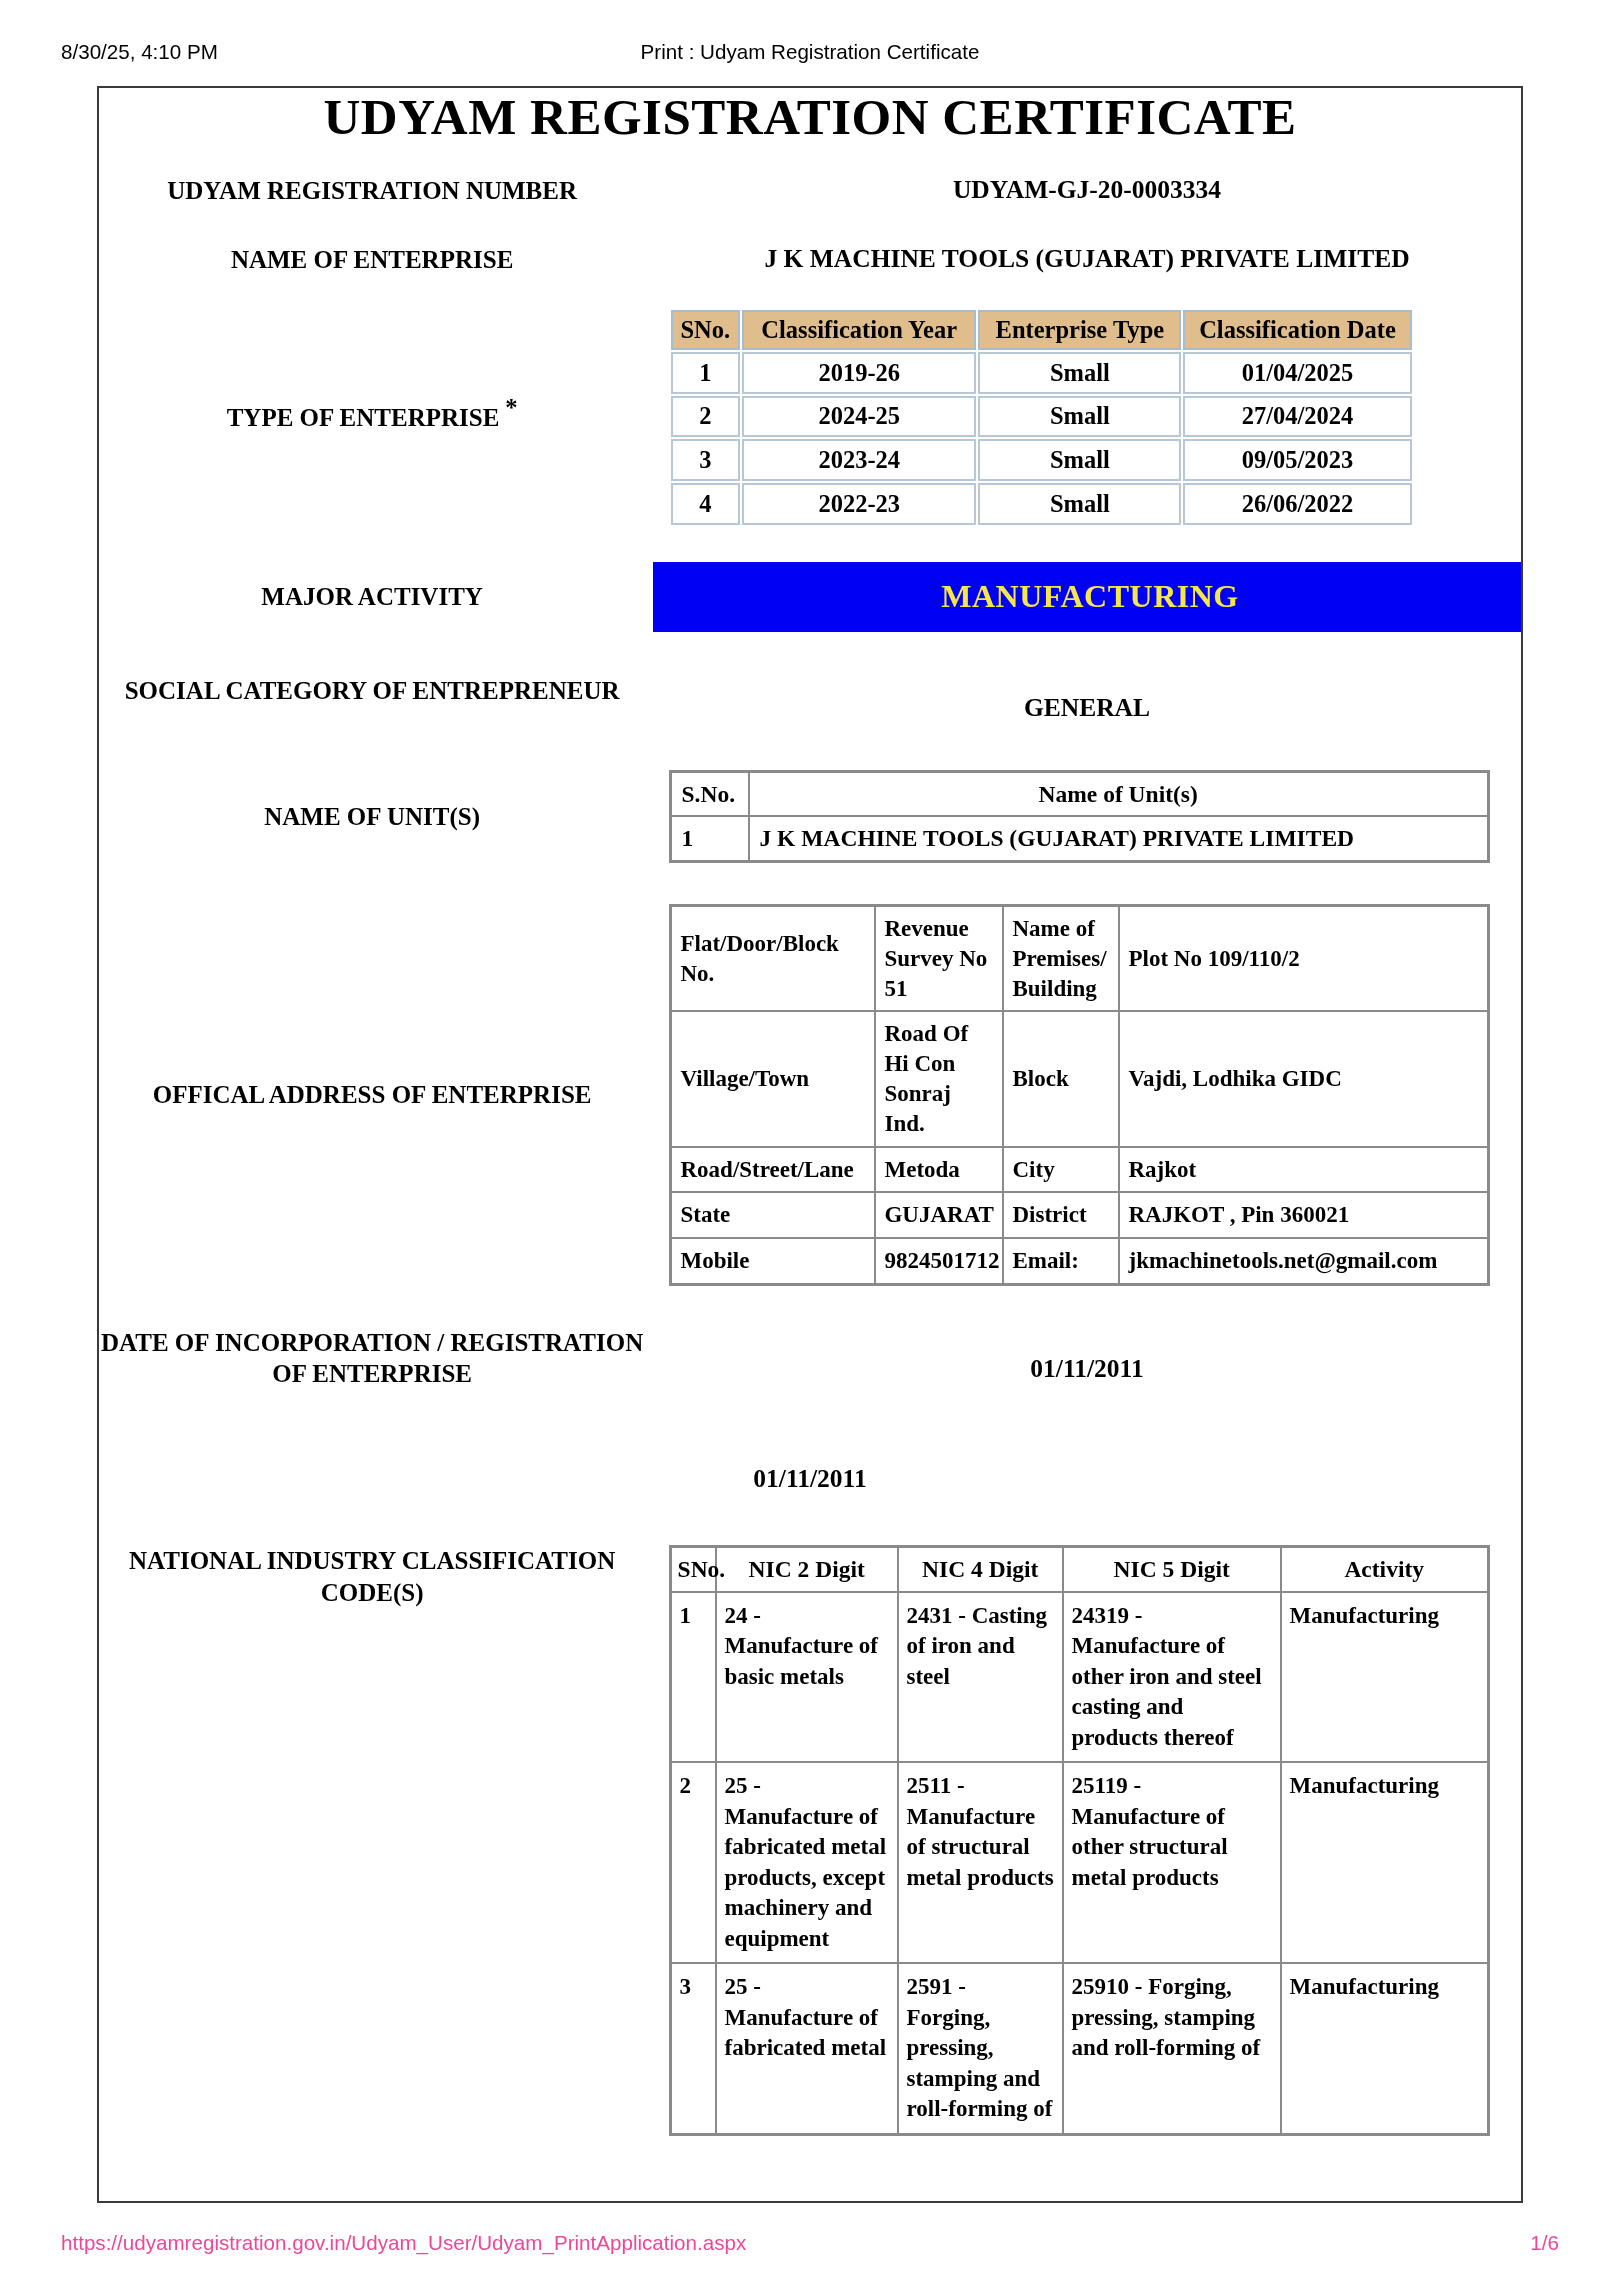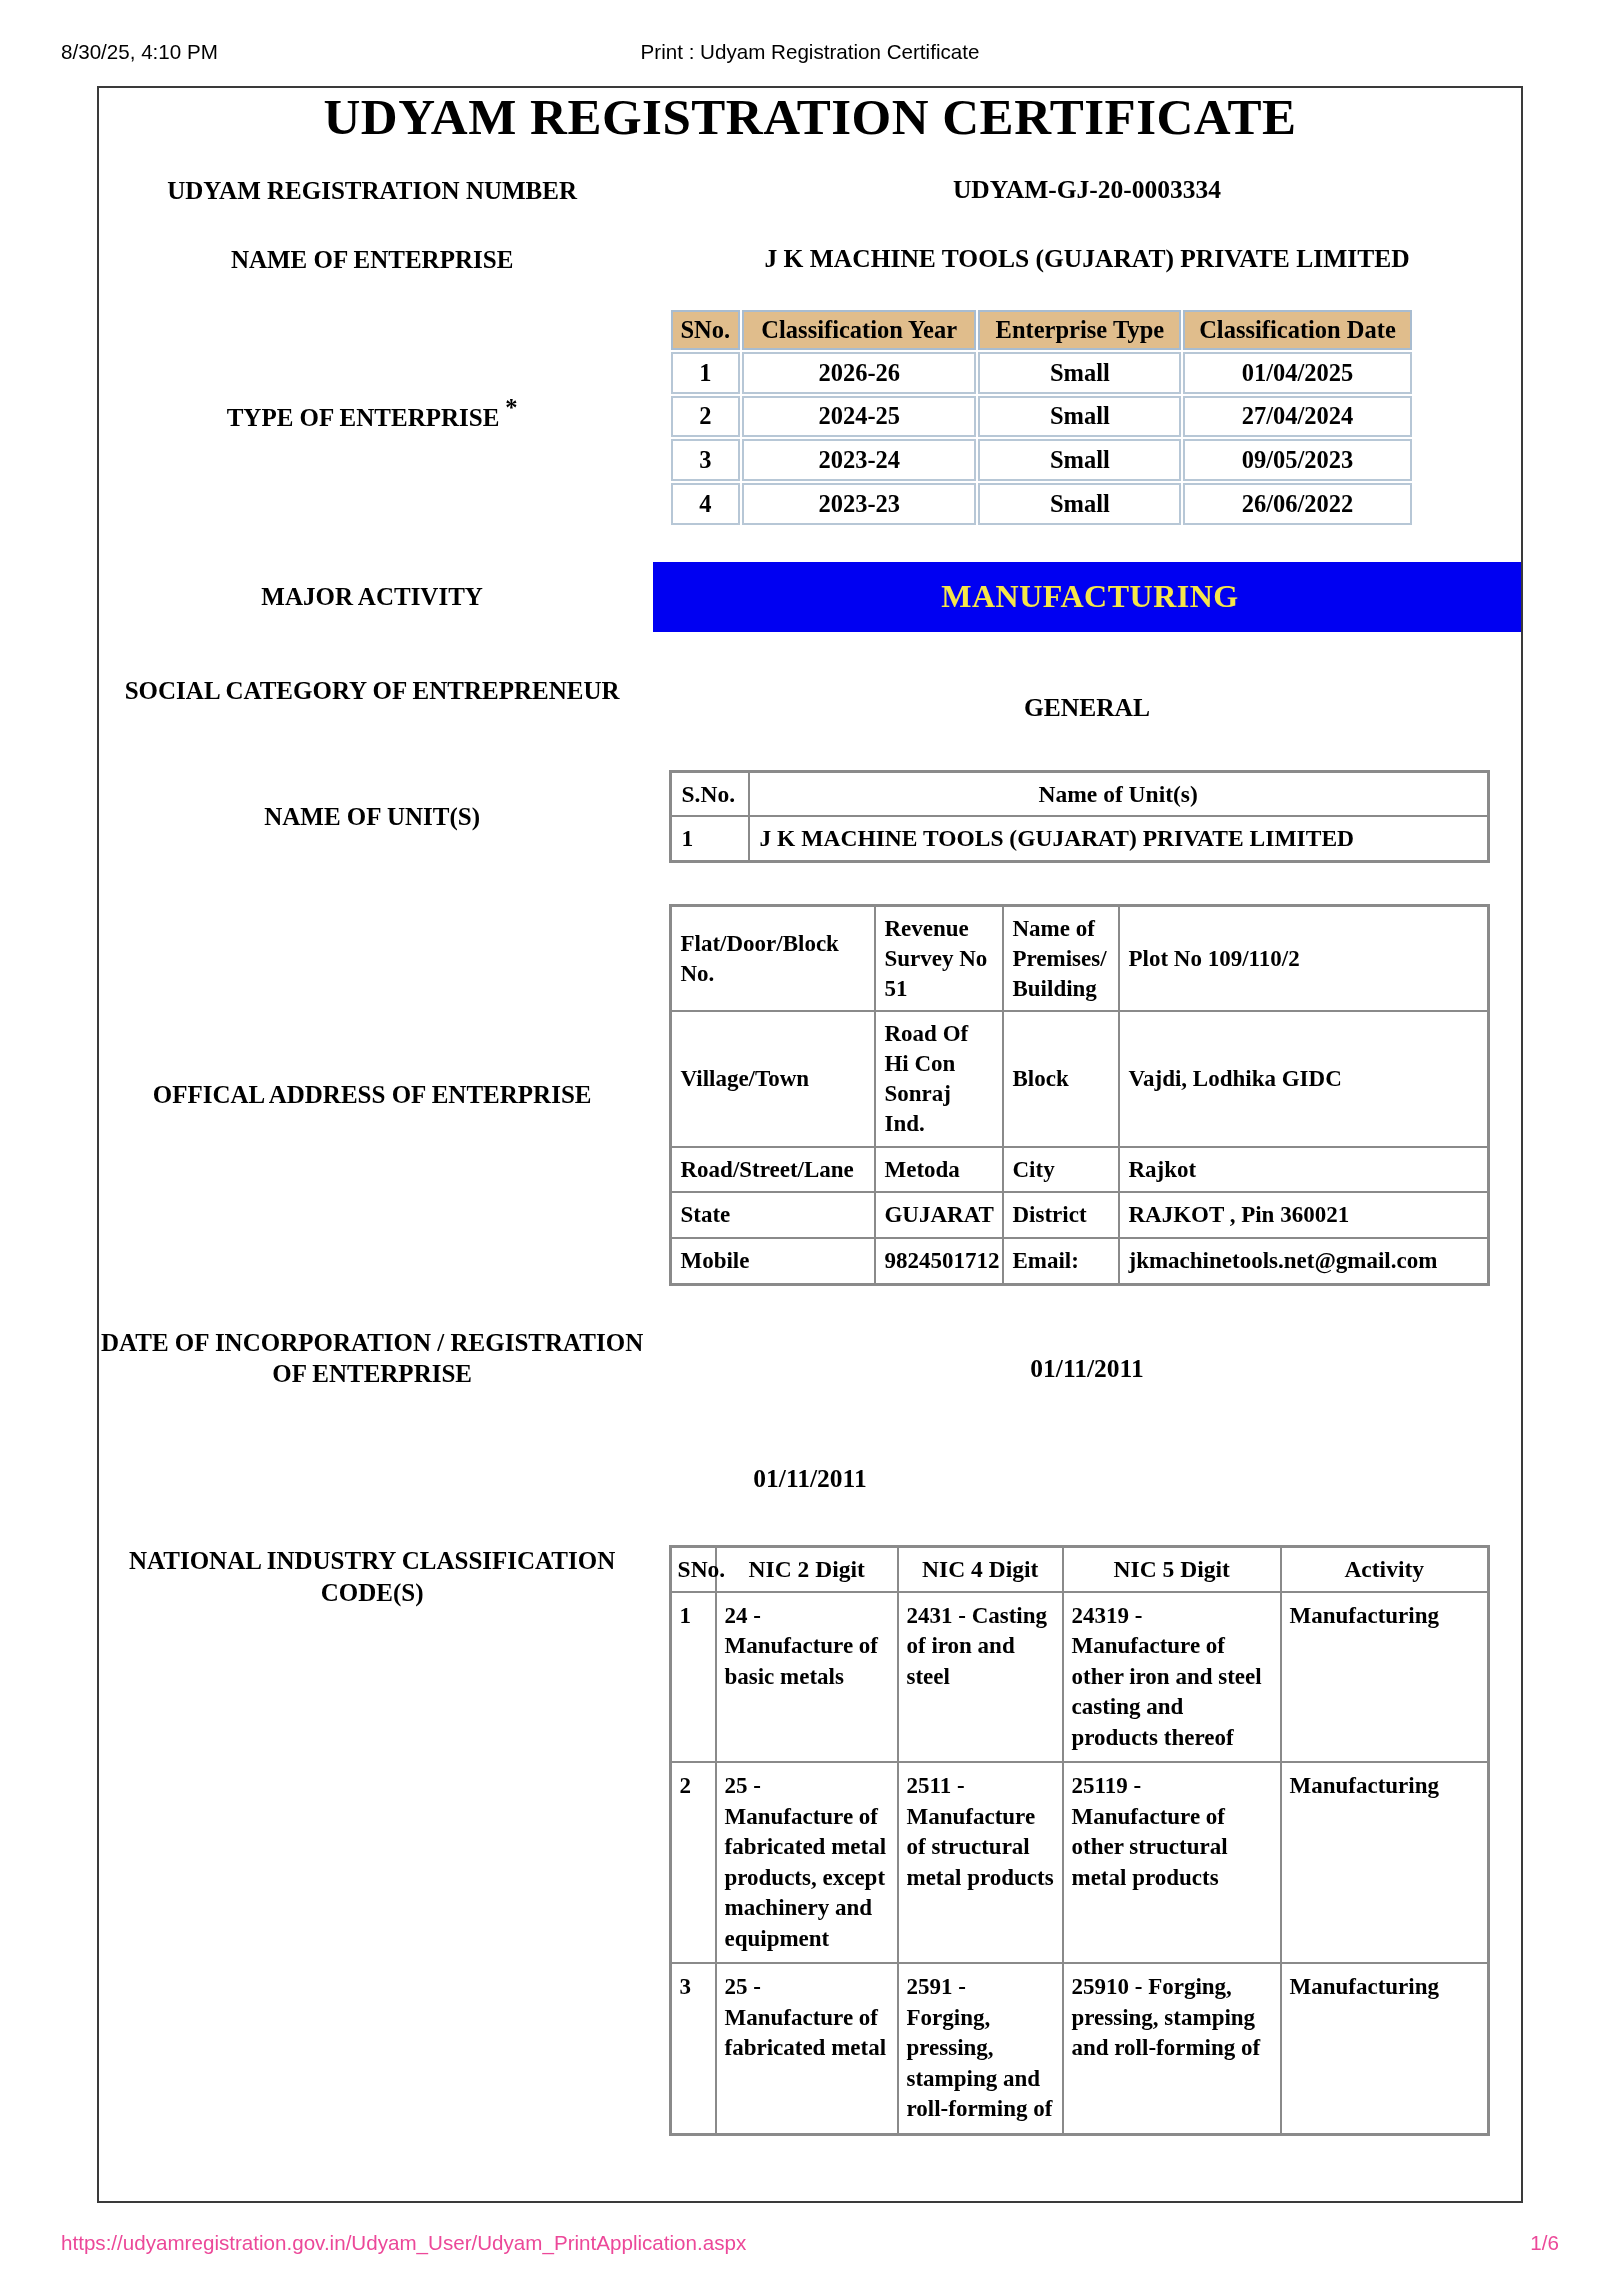--- a/index.html
+++ b/index.html
@@ -246,39 +246,39 @@
           <tr>
             <th>SNo.</th>
             <th>Classification Year</th>
             <th>Enterprise Type</th>
             <th>Classification Date</th>
           </tr>
         </thead>
         <tbody>
           <tr>
             <td class="c-sno">1</td>
-            <td class="c-yr">2026-26</td>
+            <td class="c-yr">2019-26</td>
             <td class="c-tp">Small</td>
             <td class="c-dt">01/04/2025</td>
           </tr>
           <tr>
             <td class="c-sno">2</td>
             <td class="c-yr">2024-25</td>
             <td class="c-tp">Small</td>
             <td class="c-dt">27/04/2024</td>
           </tr>
           <tr>
             <td class="c-sno">3</td>
             <td class="c-yr">2023-24</td>
             <td class="c-tp">Small</td>
             <td class="c-dt">09/05/2023</td>
           </tr>
           <tr>
             <td class="c-sno">4</td>
-            <td class="c-yr">2023-23</td>
+            <td class="c-yr">2022-23</td>
             <td class="c-tp">Small</td>
             <td class="c-dt">26/06/2022</td>
           </tr>
         </tbody>
       </table>
     </div>
   </div>
 
   <div class="row r-major">
     <div class="lbl" style="align-self:center;">MAJOR ACTIVITY</div>

